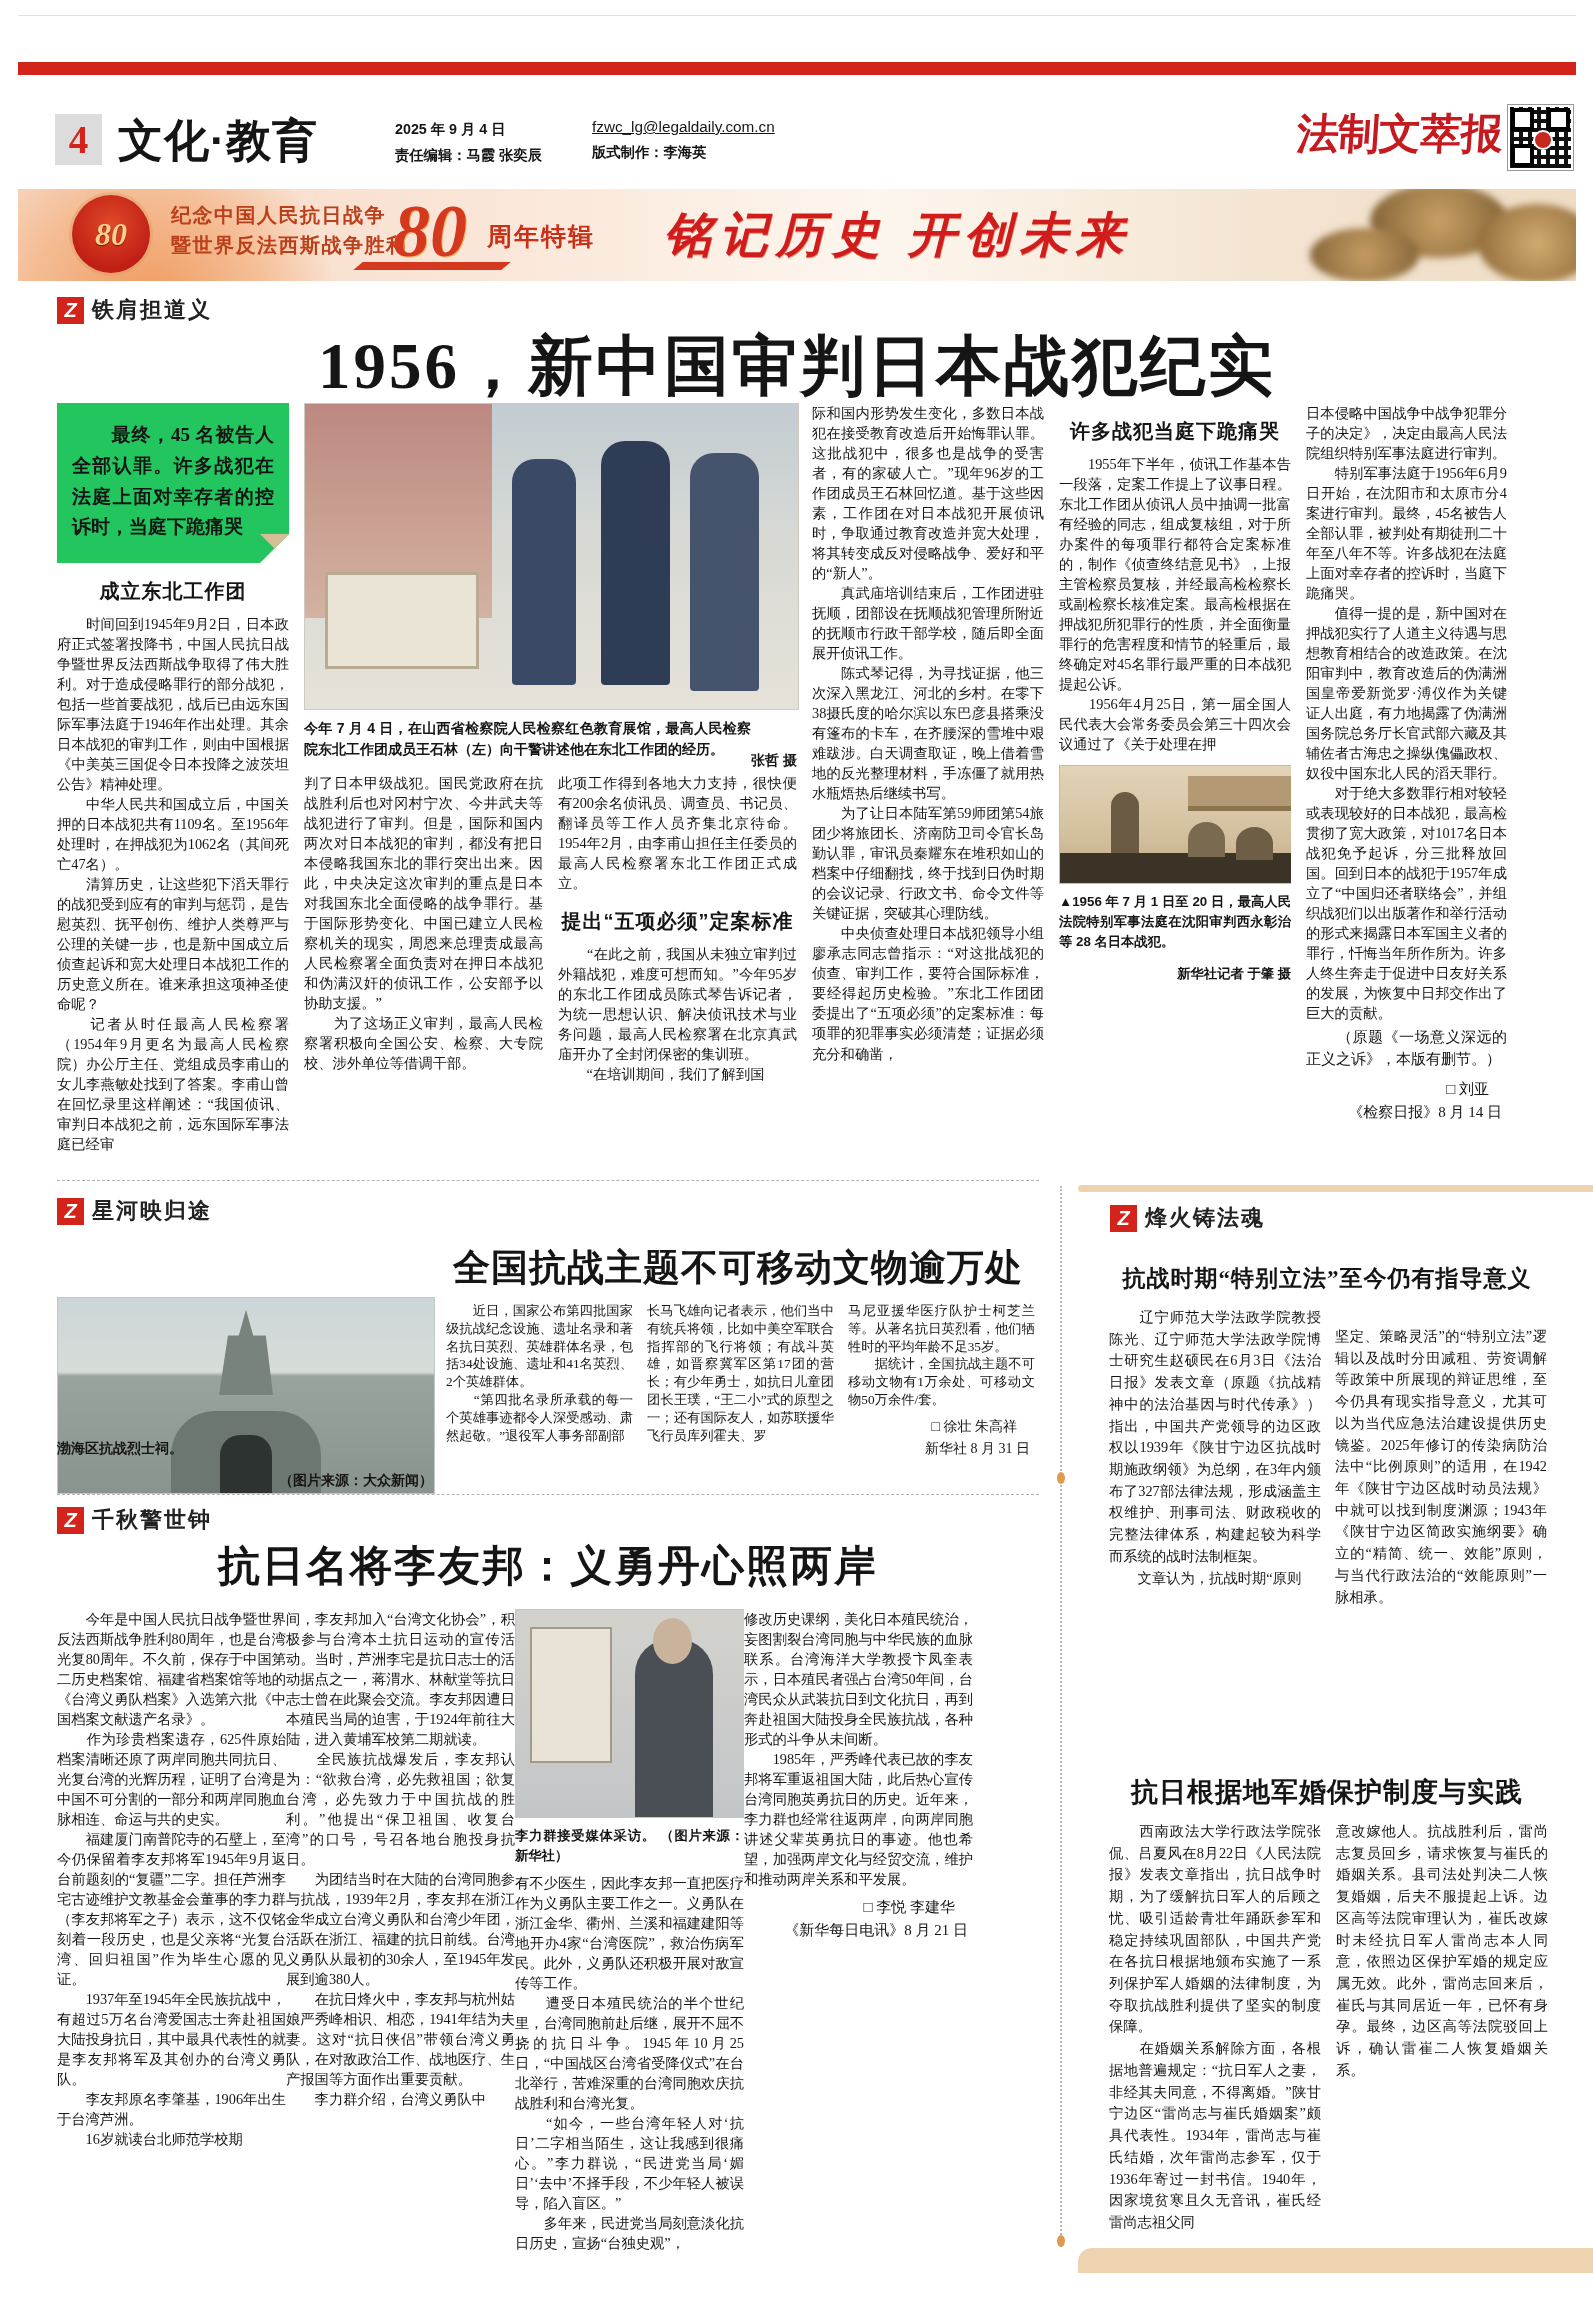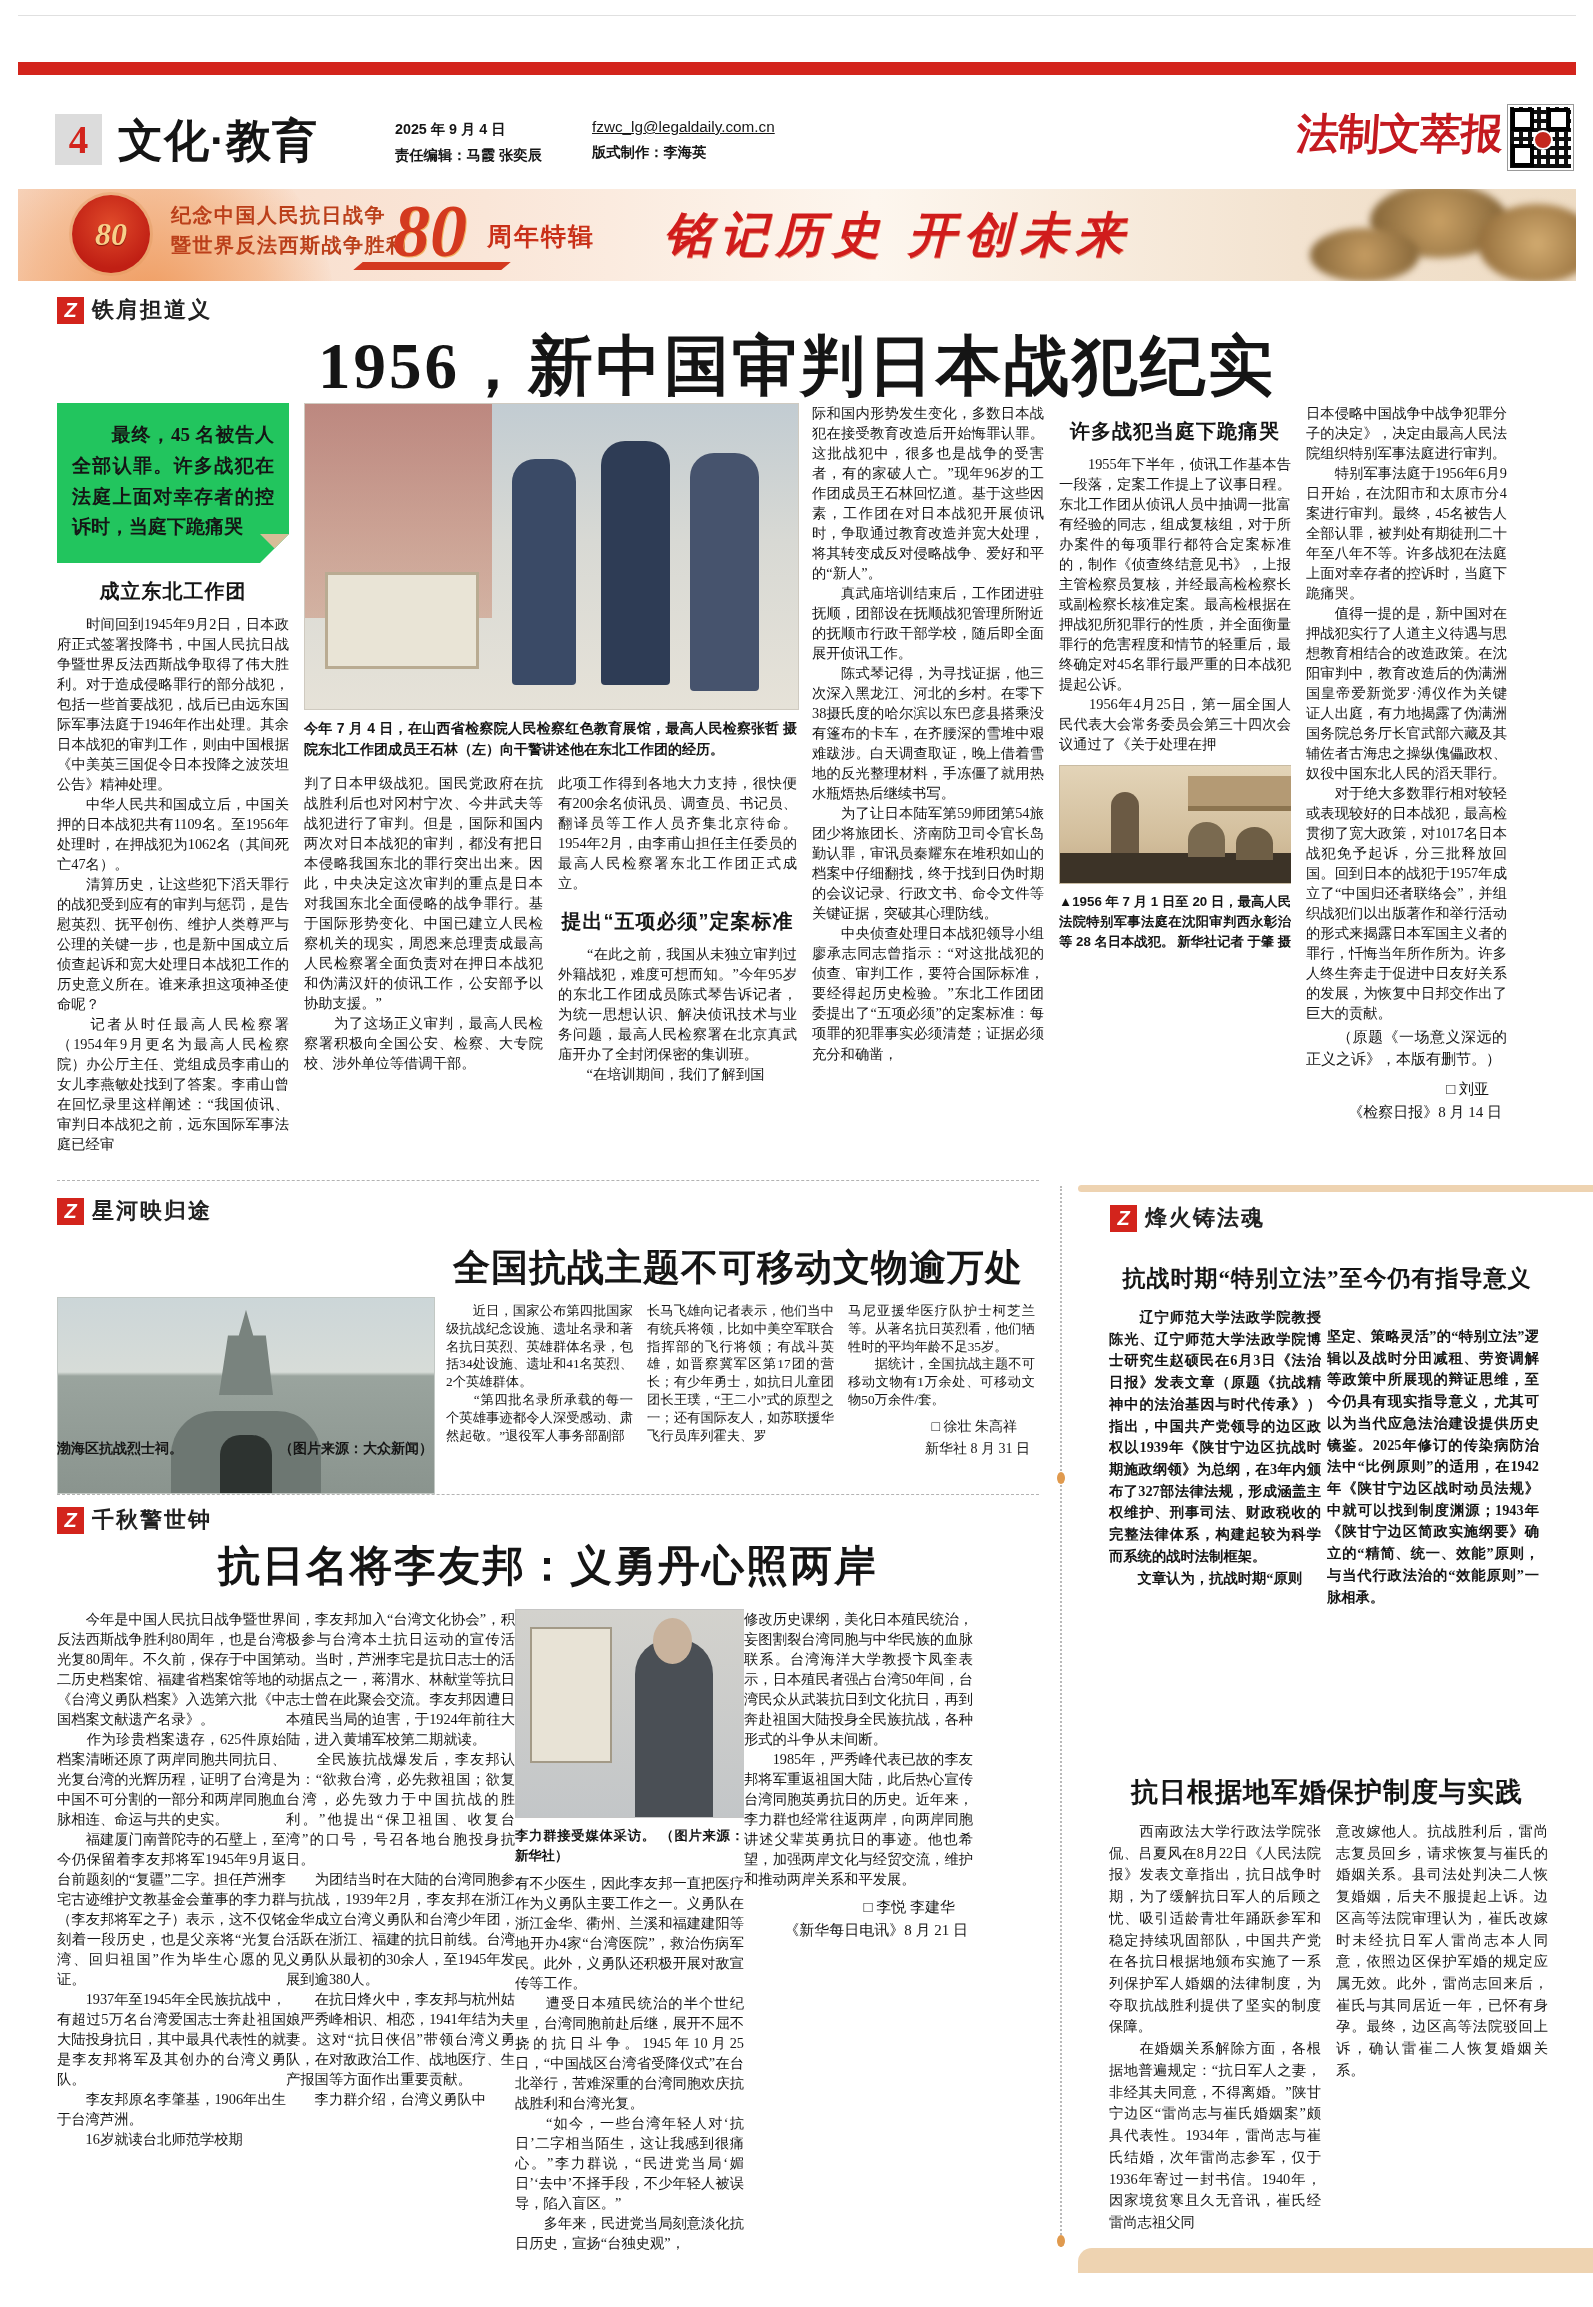--- a/index.html
+++ b/index.html
@@ -14,21 +14,21 @@
   .colbox{overflow:hidden;}
   h3.subhead{font-family:"Liberation Sans","DejaVu Sans",sans-serif;font-size:20px;font-weight:bold;
     text-align:center;margin:15px 0 9px 0;letter-spacing:1px;}
   .tag{display:flex;align-items:center;gap:8px;}
   .zbox{width:27px;height:27px;background:#d3241c;color:#fff;font-weight:bold;font-style:italic;
     display:flex;align-items:center;justify-content:center;font-size:20px;
     font-family:"Liberation Sans","DejaVu Sans",sans-serif;}
   .taglabel{font-size:22px;font-weight:bold;letter-spacing:2px;color:#222;}
   .caption{font-family:"Liberation Sans","DejaVu Sans",sans-serif;font-weight:bold;
     font-size:14px;line-height:1.5;text-align:justify;margin-top:8px;}
-  .caption .credit{float:right;}
+  .caption .credit{float:right;margin-top:32px;}
   .byline{text-align:right;font-size:15px;padding-right:18px;margin-top:9px;}
   .source{text-align:right;font-size:15px;padding-right:5px;margin-top:4px;}
   
   .intro-box{position:relative;background:#22c55e;padding:17px 15px 20px 15px;
     font-size:19px;font-weight:bold;line-height:1.62;text-align:justify;
     clip-path:polygon(0 0,100% 0,100% calc(100% - 29px),calc(100% - 29px) 100%,0 100%);}
   .intro-box::after{content:"";position:absolute;right:0;bottom:0;
     border-left:29px solid transparent;border-top:29px solid #d8bd97;}
   
   .ph{position:relative;overflow:hidden;}
@@ -250,21 +250,21 @@
     <div class="byline" style="font-size:14px;">□ 徐壮 朱高祥</div>
     <div class="source" style="font-size:14px;">新华社 8 月 31 日</div>
   </div>
 </div>
 
 <div class="abs tag" style="left:1110px;top:1203px;">
   <div class="zbox">Z</div>
   <div class="taglabel">烽火铸法魂</div>
 </div>
 <div class="abs headline" style="left:1105px;top:1263px;width:444px;font-size:23px;">抗战时期“特别立法”至今仍有指导意义</div>
-<div class="abs" style="left:1109px;top:1307px;width:440px;height:449px;display:flex;gap:6px;font-weight:bold;">
+<div class="abs" style="left:1109px;top:1307px;width:440px;height:449px;display:flex;gap:14px;">
   <div class="colbox" style="width:212px;height:449px;">
     <div class="txt" style="line-height:1.52;">　　辽宁师范大学法政学院教授陈光、辽宁师范大学法政学院博士研究生赵硕民在6月3日《法治日报》发表文章（原题《抗战精神中的法治基因与时代传承》）指出，中国共产党领导的边区政权以1939年《陕甘宁边区抗战时期施政纲领》为总纲，在3年内颁布了327部法律法规，形成涵盖主权维护、刑事司法、财政税收的完整法律体系，构建起较为科学而系统的战时法制框架。
 　　文章认为，抗战时期“原则</div>
   </div>
   <div class="colbox" style="width:212px;height:449px;">
     <div class="txt" style="line-height:1.52;margin-top:19px;">坚定、策略灵活”的“特别立法”逻辑以及战时分田减租、劳资调解等政策中所展现的辩证思维，至今仍具有现实指导意义，尤其可以为当代应急法治建设提供历史镜鉴。2025年修订的传染病防治法中“比例原则”的适用，在1942年《陕甘宁边区战时动员法规》中就可以找到制度渊源；1943年《陕甘宁边区简政实施纲要》确立的“精简、统一、效能”原则，与当代行政法治的“效能原则”一脉相承。</div>
   </div>
 </div>
 
 <div class="abs hdash" style="left:57px;top:1494px;width:982px;"></div>

